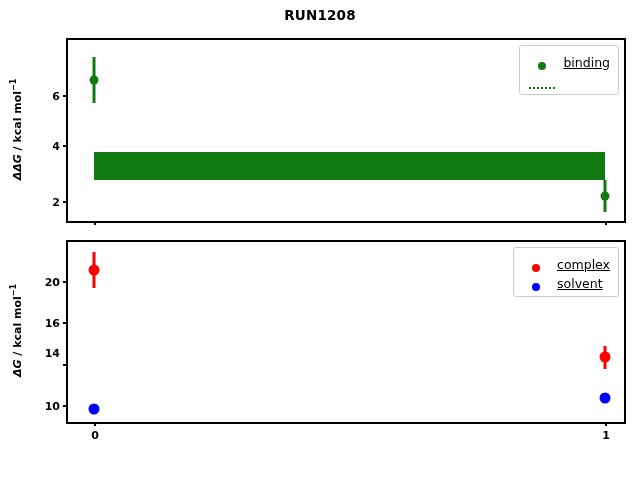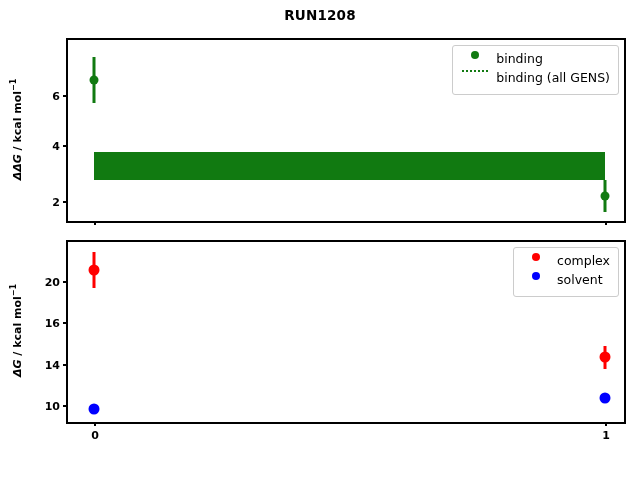--- a/index.html
+++ b/index.html
@@ -165,23 +165,24 @@
   #legend-top {
     right: 5px;
     top: 5px;
   }
   #legend-bottom {
     right: 5px;
     top: 5px;
   }
   .legend-row {
     display: flex;
-    align-items: flex-start;
+    align-items: flex-end;
     height: 19px;
     white-space: nowrap;
+    text-decoration: underline;
   }
   .legend-key {
     width: 30px;
     display: flex;
     align-items: center;
     justify-content: center;
     flex: 0 0 30px;
   }
   .legend-key .keydot {
     width: 8px;
@@ -246,36 +247,35 @@
         <div class="legend-row">
           <span class="legend-key">
             <span class="keydot" style="background:#117a11;"></span>
           </span>
           <span class="legend-label">binding</span>
         </div>
         <div class="legend-row">
           <span class="legend-key">
             <span class="keyline"></span>
           </span>
-          <span class="legend-label">binding (all GENS)</span>
         </div>
       </div>
 
     </div>
   </div>
 
   <div class="axes" id="axes-bottom">
 
     <div>
       <div class="ytick-mark" style="top:163px;"></div>
       <div class="ytick-label" style="top:164px;">10</div>
     </div>
     <div>
       <div class="ytick-mark" style="top:122px;"></div>
-      <div class="ytick-label" style="top:123px;">14</div>
+      <div class="ytick-label" style="top:111px;">14</div>
     </div>
     <div>
       <div class="ytick-mark" style="top:80px;"></div>
       <div class="ytick-label" style="top:81px;">16</div>
     </div>
     <div>
       <div class="ytick-mark" style="top:39px;"></div>
       <div class="ytick-label" style="top:40px;">20</div>
     </div>
 

